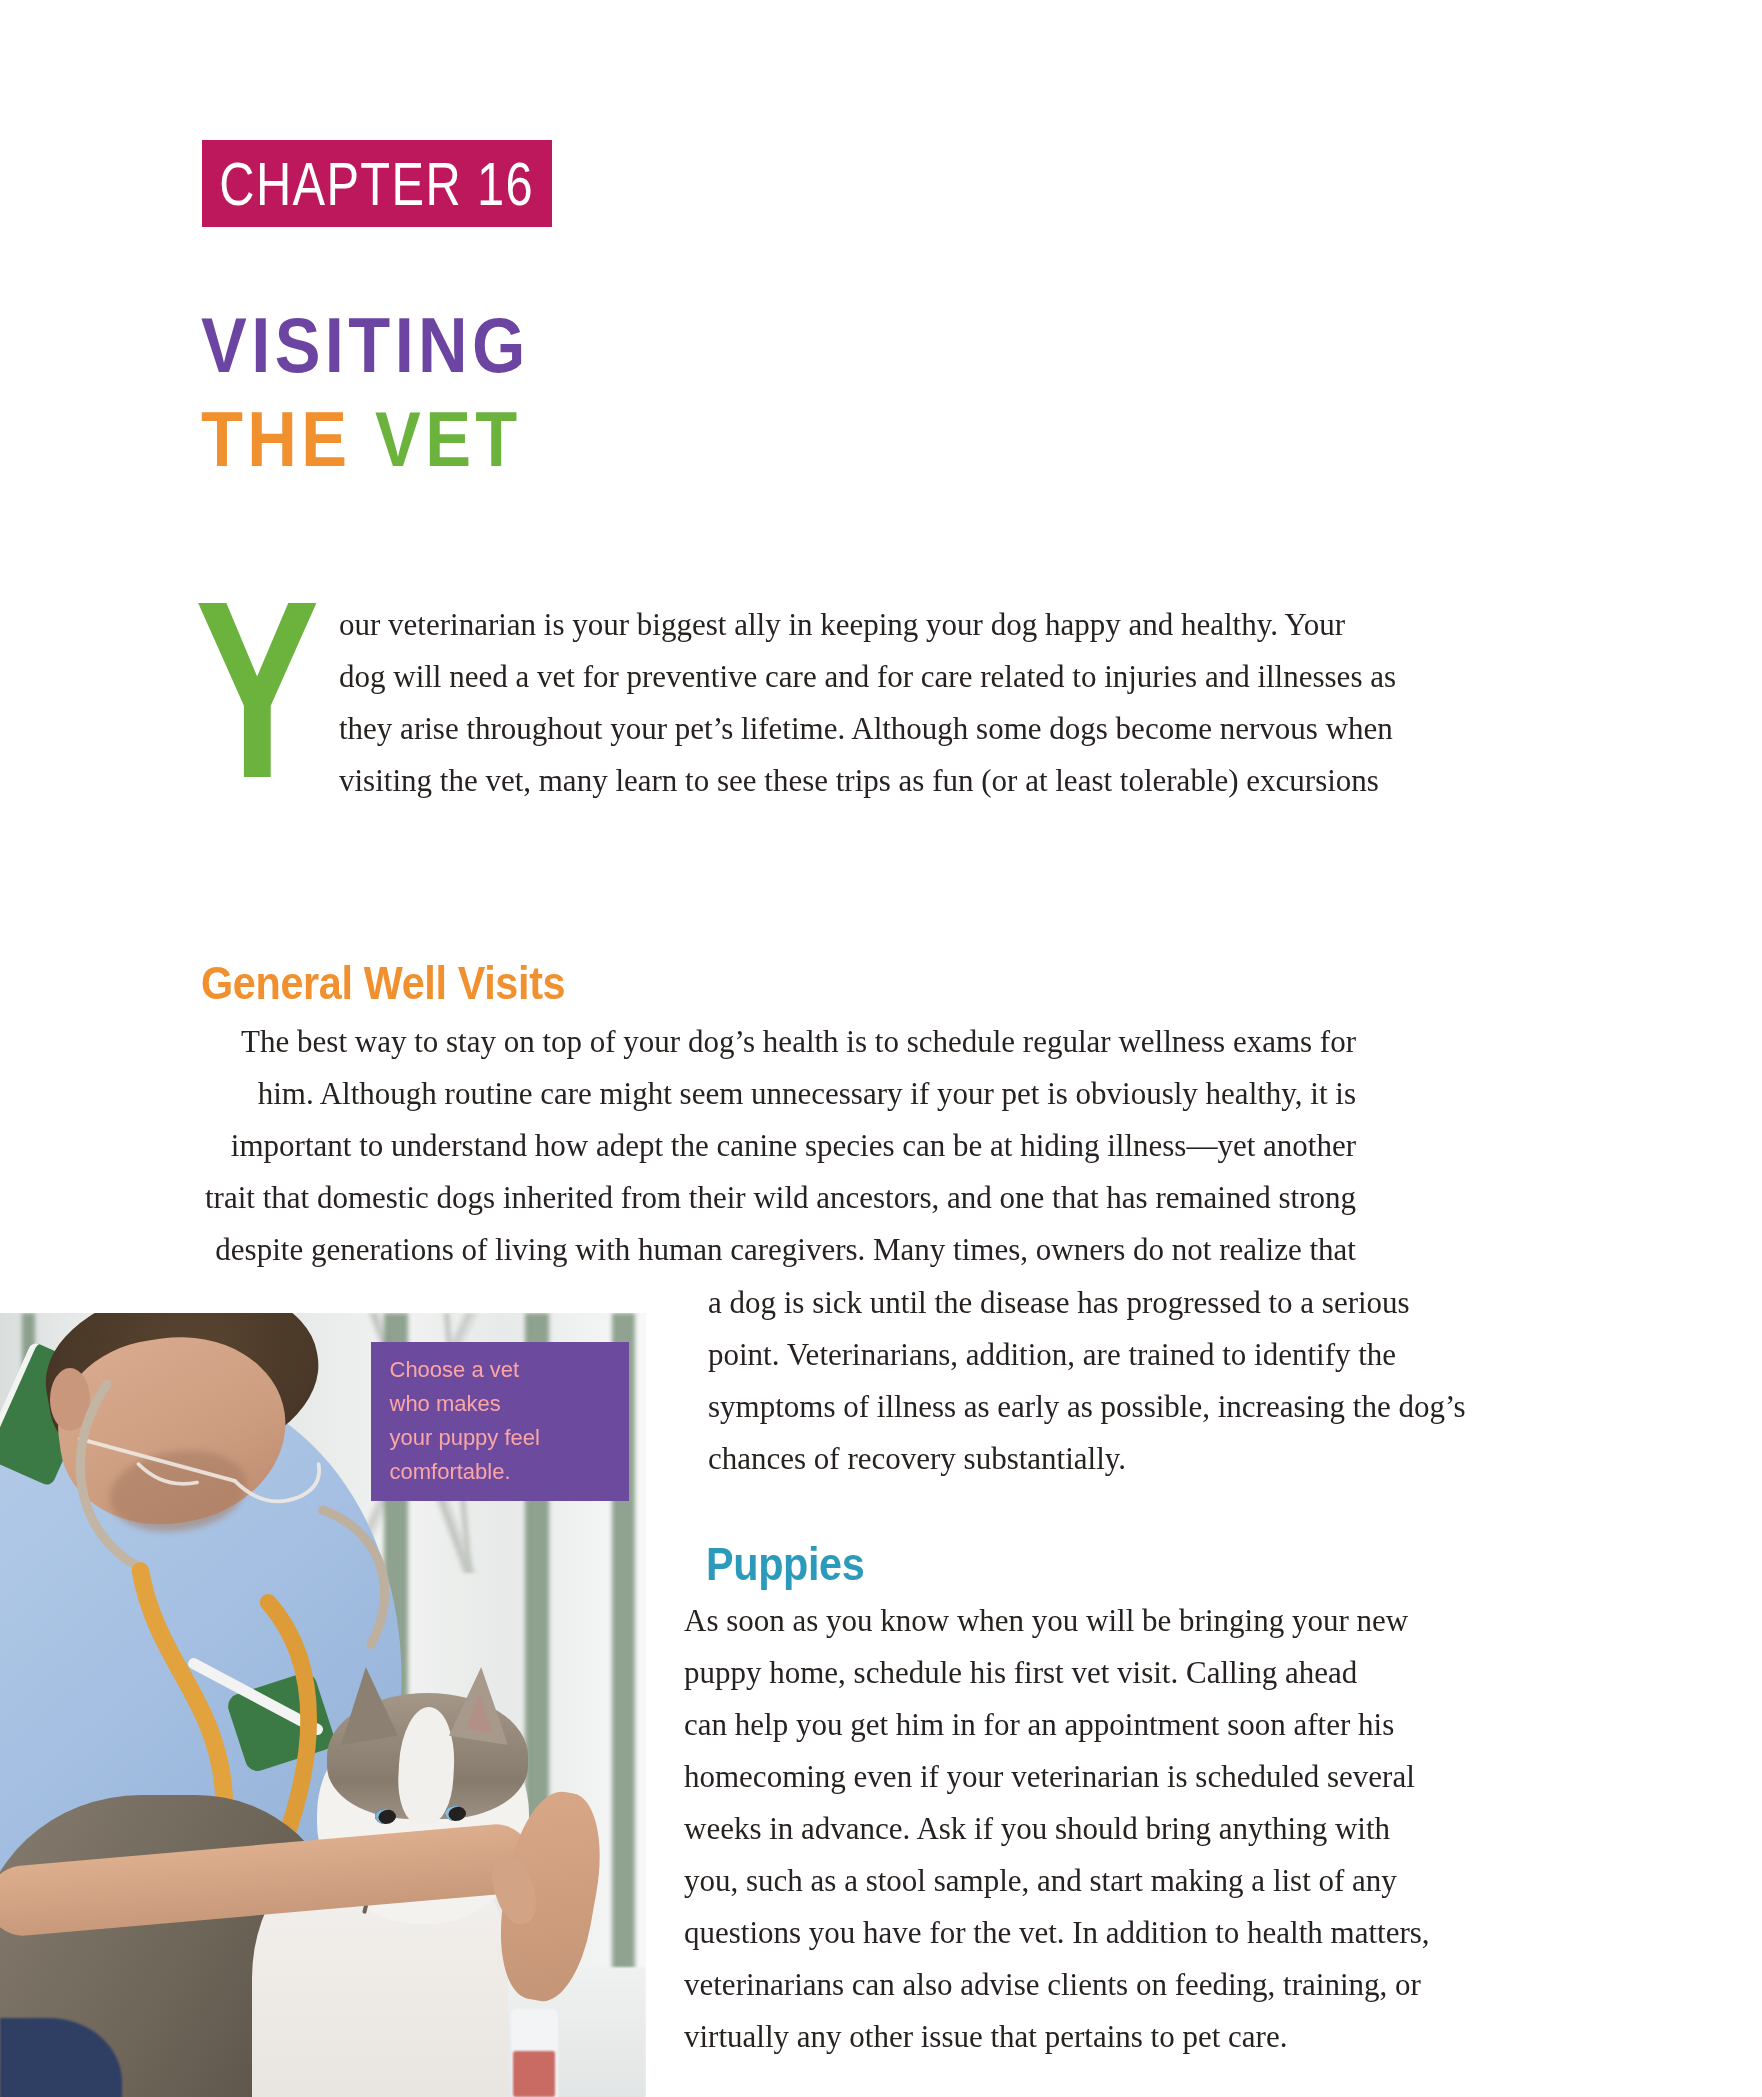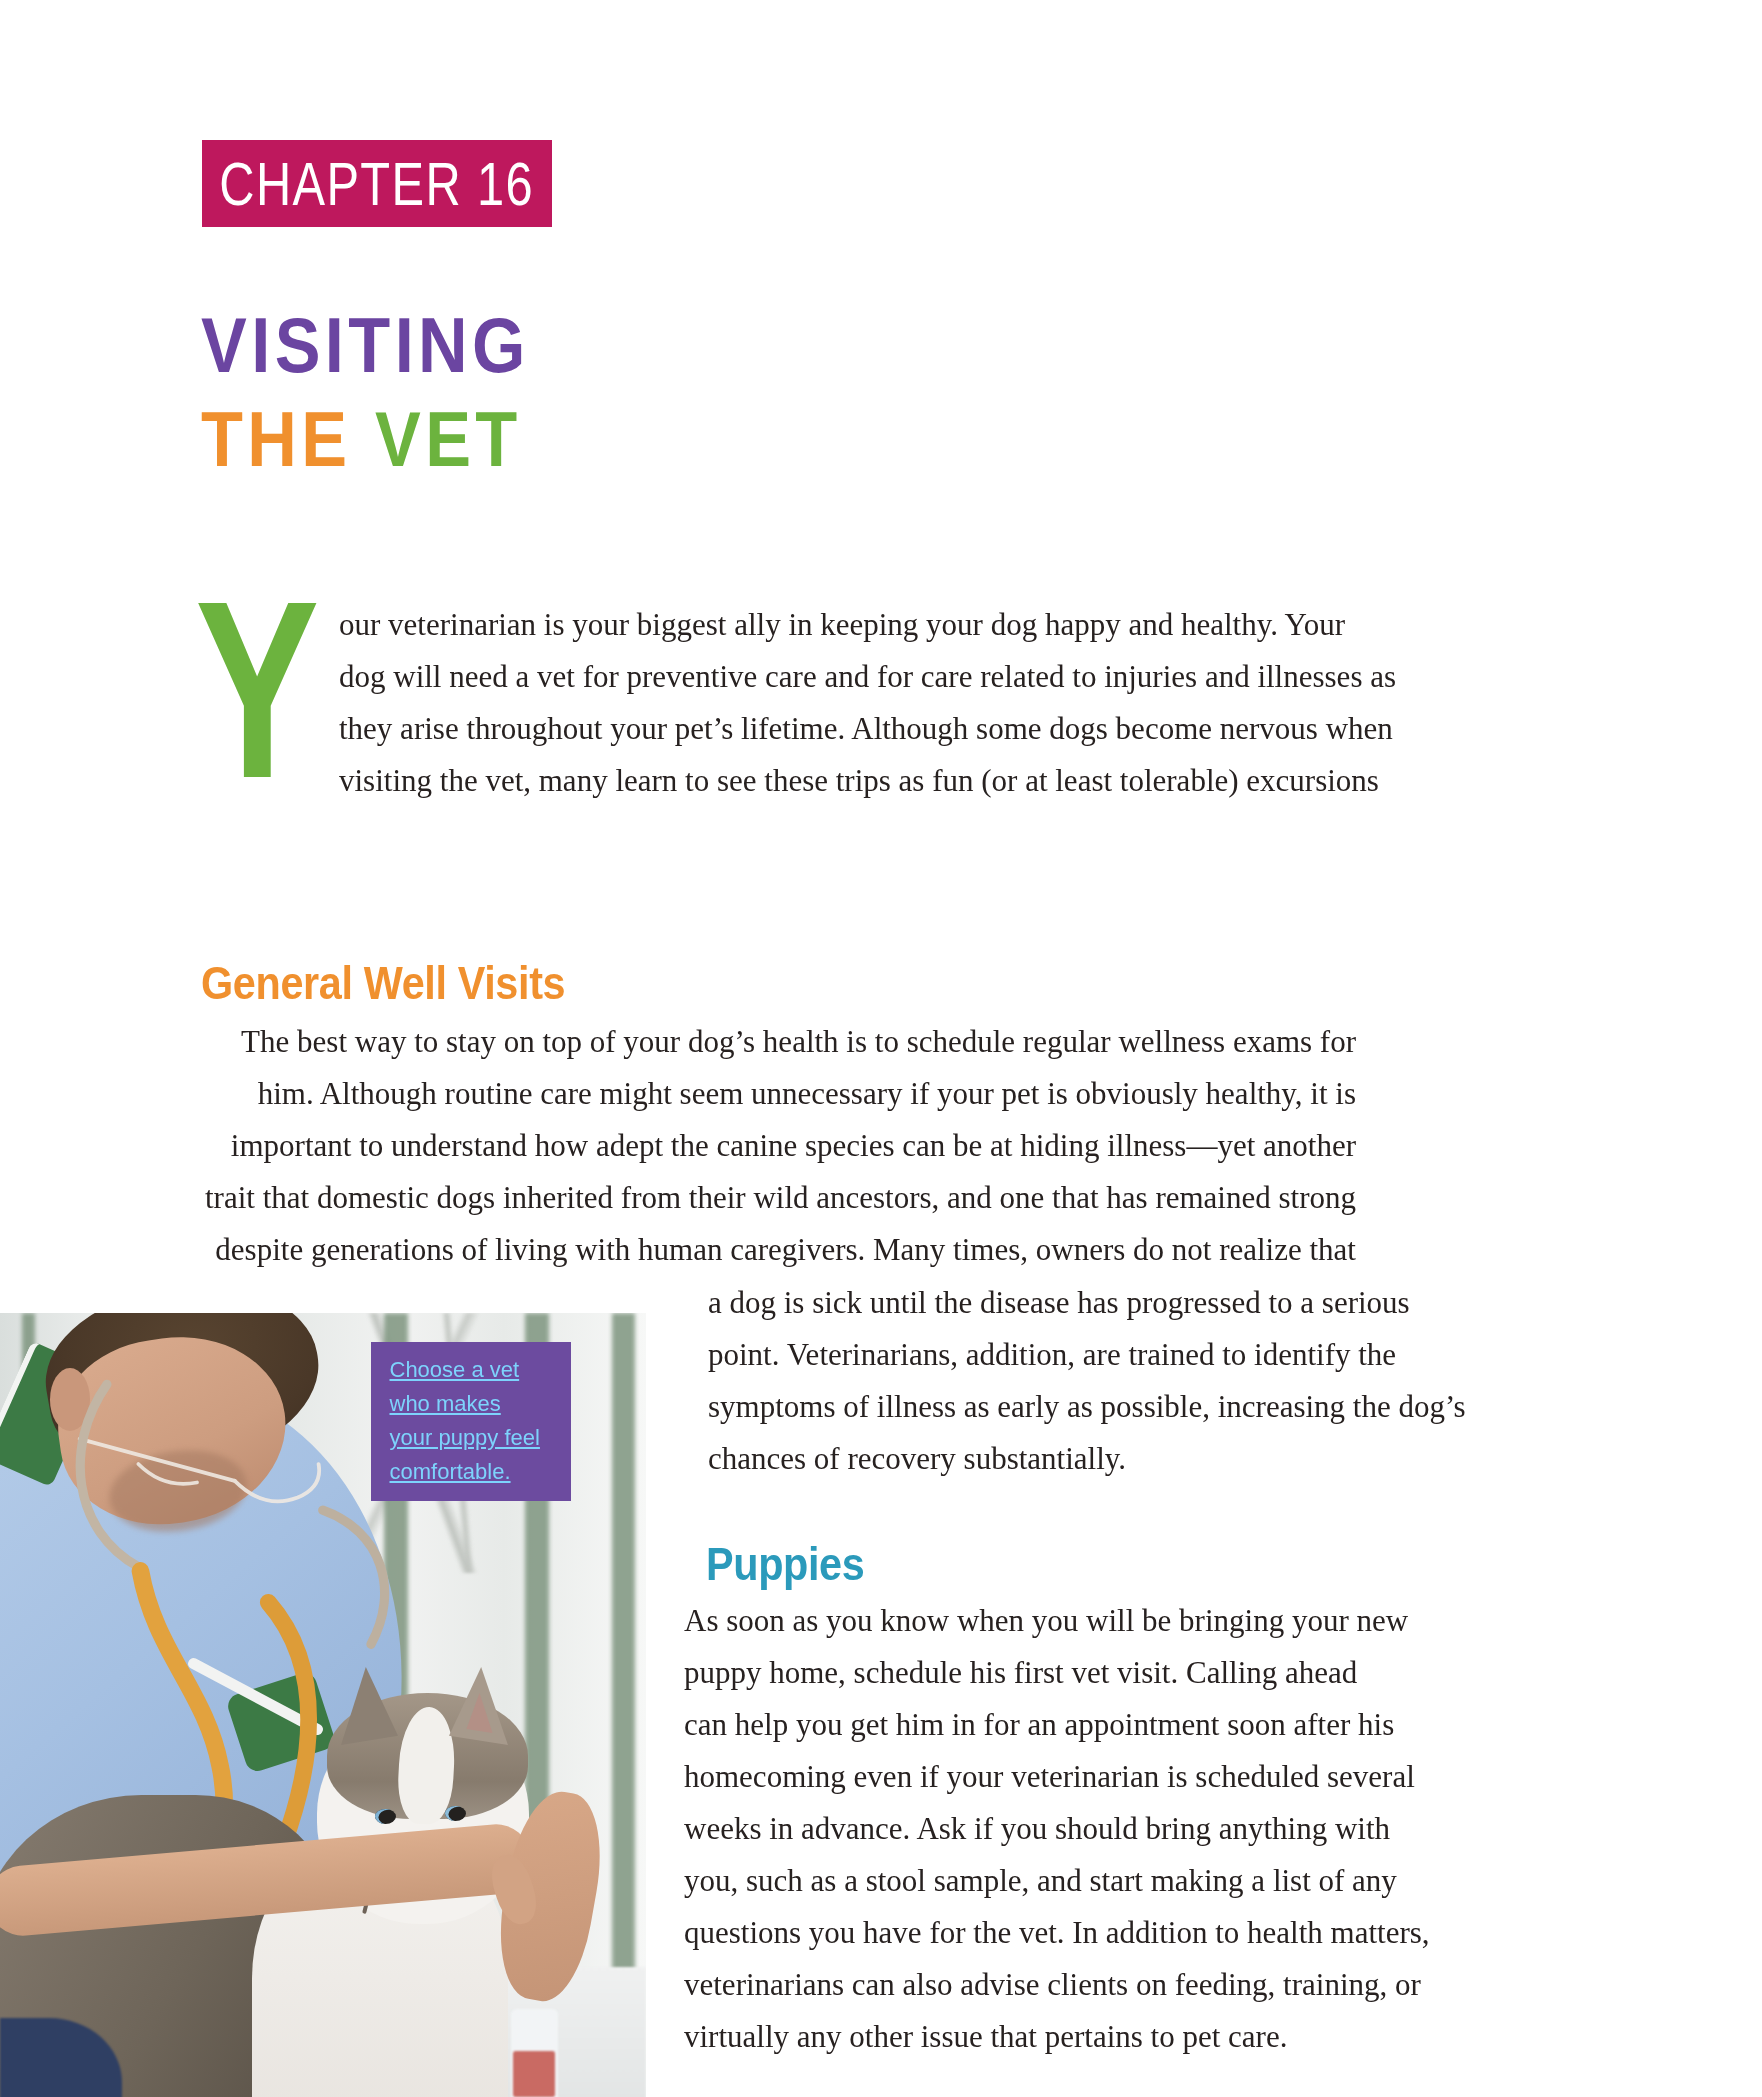--- a/index.html
+++ b/index.html
@@ -24,23 +24,23 @@
            font-size:252px;line-height:1;color:#6CB33E;transform:scaleX(.74);transform-origin:0 0;}
 
   
   .h-section{font-family:"Liberation Sans",sans-serif;font-weight:700;font-size:47px;line-height:1.1;
              letter-spacing:-0.4px;transform:scaleX(.88);transform-origin:0 0;white-space:pre;}
 
   
   .photo{left:0;top:1313px;width:646px;height:811px;background:#e6e9e8;overflow:hidden;}
   .photo div{position:absolute;}
   .stripe{top:0;height:100%;background:#7e957f;filter:blur(2.1px);opacity:.85;}
-  .caption{left:371px;top:1342px;width:200px;height:159px;background:#6C4B9F;z-index:5;
-           color:#7dd3fc;font-family:"Liberation Sans",sans-serif;font-size:22px;line-height:34px;
-           padding:11px 0 0 18.5px;box-sizing:border-box;white-space:pre;text-decoration:underline;}
+  .caption{left:371px;top:1342px;width:258px;height:159px;background:#6C4B9F;z-index:5;
+           color:#fca5a5;font-family:"Liberation Sans",sans-serif;font-size:22px;line-height:34px;
+           padding:11px 0 0 18.5px;box-sizing:border-box;white-space:pre;}
 </style>
 </head>
 <body>
 
 <div class="page">
 
   <div class="abs banner">
     <span>CHAPTER 16</span>
   </div>
 

